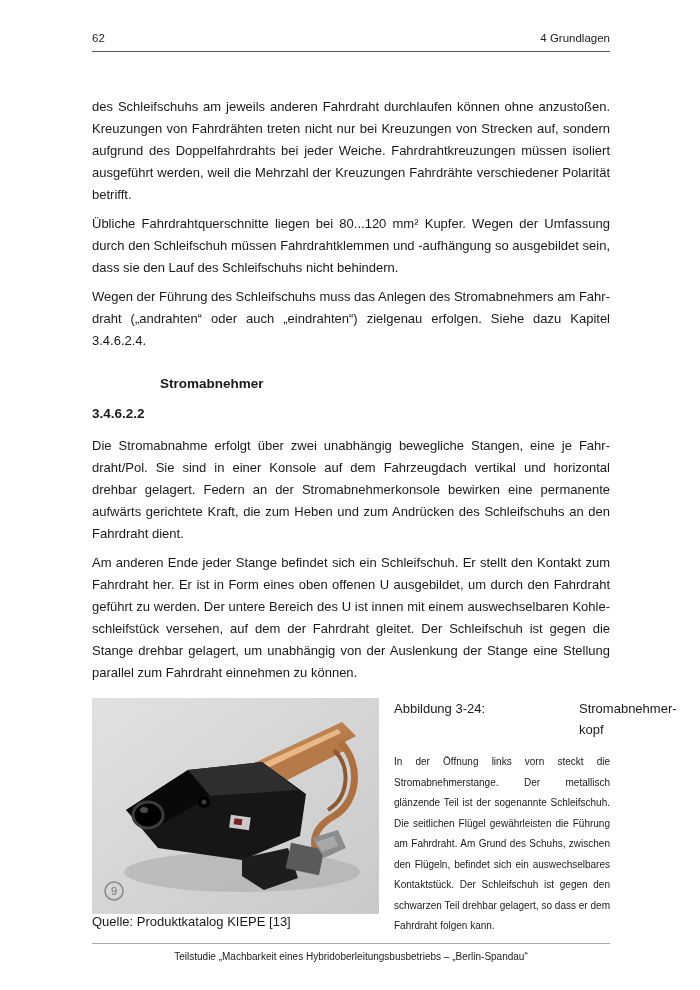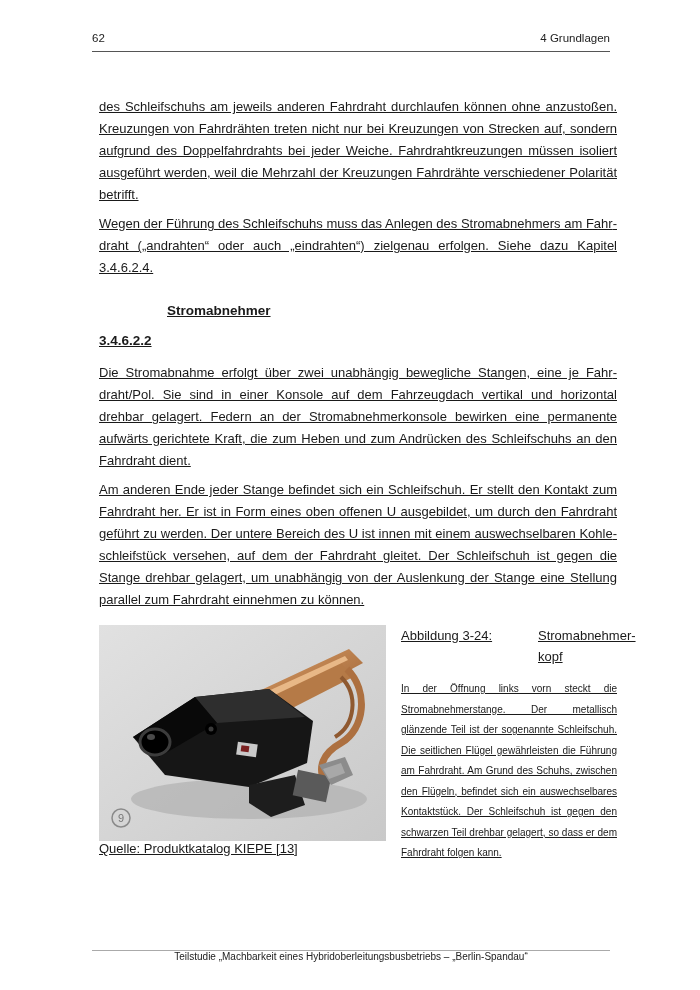--- a/index.html
+++ b/index.html
@@ -21,23 +21,22 @@
     display: flex;
     justify-content: space-between;
     font-size: 11.5px;
     color: #222;
     padding-bottom: 7px;
     border-bottom: 1px solid #555;
   }
   .content {
     position: absolute;
     top: 96px;
-    left: 99px;
+    left: 92px;
     width: 518px;
-    text-decoration: underline;
   }
   .para {
     font-size: 13px;
     line-height: 22px;
     text-align: justify;
     margin-bottom: 7px;
     hyphens: manual;
   }
   .section-heading {
     display: flex;
@@ -61,53 +60,56 @@
   }
   .photo-source {
     font-size: 13px;
   }
   .fig-text-col { flex: 1; min-width: 0; }
   .fig-label {
     display: flex;
     font-size: 13px;
     line-height: 21px;
     margin-bottom: 12px;
+    gap: 48px;
   }
   .fig-label .fig-num { width: 100px; flex: none; }
   .fig-label .fig-title { white-space: pre-line; margin-left: 37px; }
   .fig-desc {
     font-size: 10px;
     line-height: 20.5px;
     text-align: justify;
     hyphens: manual;
   }
   .footer {
     position: absolute;
     left: 92px;
     right: 90px;
     bottom: 28px;
     border-top: 1px solid #aaa;
+    padding-top: 7px;
     text-align: center;
     font-size: 10px;
     color: #222;
   }
 </style>
 </head>
 <body>
 
 <div class="page">
 
   <div class="header">
     <span>62</span>
     <span>4 Grundlagen</span>
   </div>
 
   <div class="content">
 
     <p class="para">des Schleifschuhs am jeweils anderen Fahrdraht durchlaufen können ohne anzustoßen. Kreuzungen von Fahrdrähten treten nicht nur bei Kreuzungen von Strecken auf, sondern aufgrund des Doppelfahrdrahts bei jeder Weiche. Fahrdrahtkreuzungen müssen isoliert ausgeführt werden, weil die Mehrzahl der Kreuzungen Fahrdrähte verschiedener Polarität betrifft.</p>
+    <p class="para">Übliche Fahrdrahtquerschnitte liegen bei 80...120 mm² Kupfer. Wegen der Umfassung durch den Schleifschuh müssen Fahrdrahtklemmen und -aufhängung so ausgebildet sein, dass sie den Lauf des Schleifschuhs nicht behindern.</p>
     <p class="para">Wegen der Führung des Schleifschuhs muss das Anlegen des Stromabnehmers am Fahr­draht („andrahten“ oder auch „eindrahten“) zielgenau erfolgen. Siehe dazu Kapitel 3.4.6.2.4.</p>
 
     <div class="section-heading">
       <span class="sec-num">3.4.6.2.2</span>
       <span>Stromabnehmer</span>
     </div>
 
     <p class="para">Die Stromabnahme erfolgt über zwei unabhängig bewegliche Stangen, eine je Fahr­draht/Pol. Sie sind in einer Konsole auf dem Fahrzeugdach vertikal und horizontal drehbar gelagert. Federn an der Stromabnehmerkonsole bewirken eine permanente aufwärts ge­richtete Kraft, die zum Heben und zum Andrücken des Schleifschuhs an den Fahrdraht dient.</p>
     <p class="para">Am anderen Ende jeder Stange befindet sich ein Schleifschuh. Er stellt den Kontakt zum Fahrdraht her. Er ist in Form eines oben offenen U ausgebildet, um durch den Fahrdraht geführt zu werden. Der untere Bereich des U ist innen mit einem auswechselbaren Kohle­schleifstück versehen, auf dem der Fahrdraht gleitet. Der Schleifschuh ist gegen die Stange drehbar gelagert, um unabhängig von der Auslenkung der Stange eine Stellung parallel zum Fahrdraht einnehmen zu können.</p>
 

